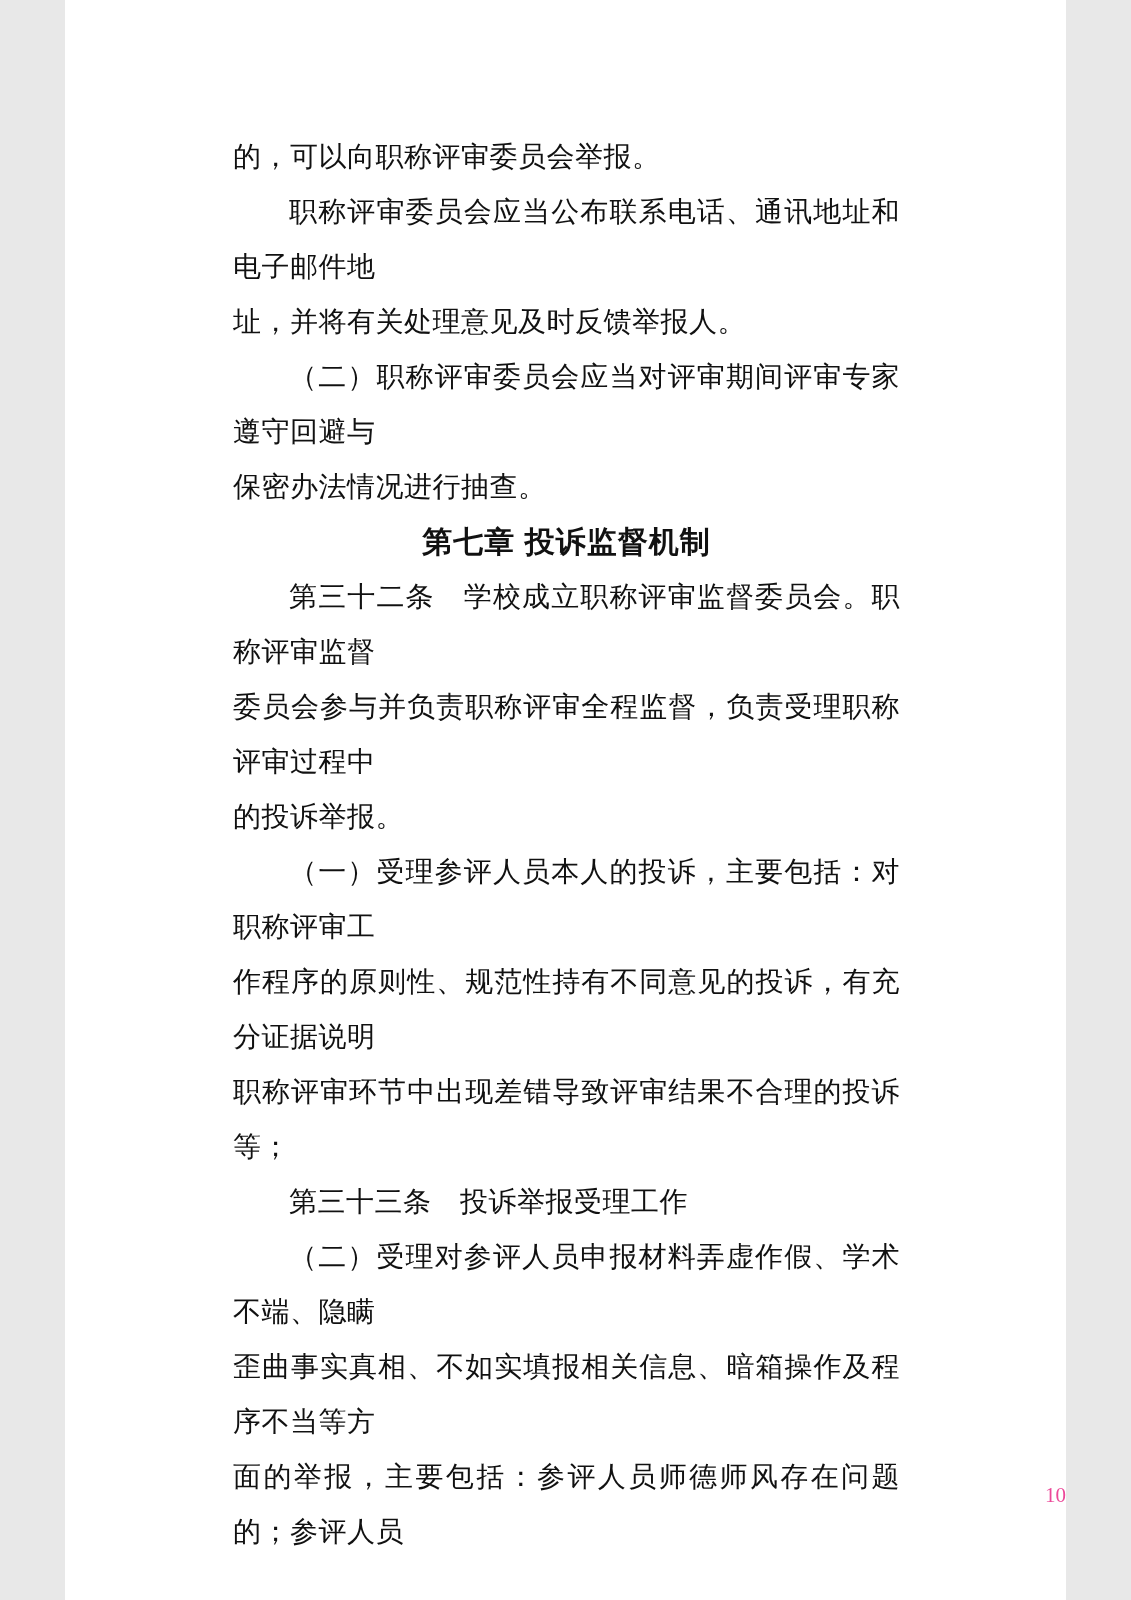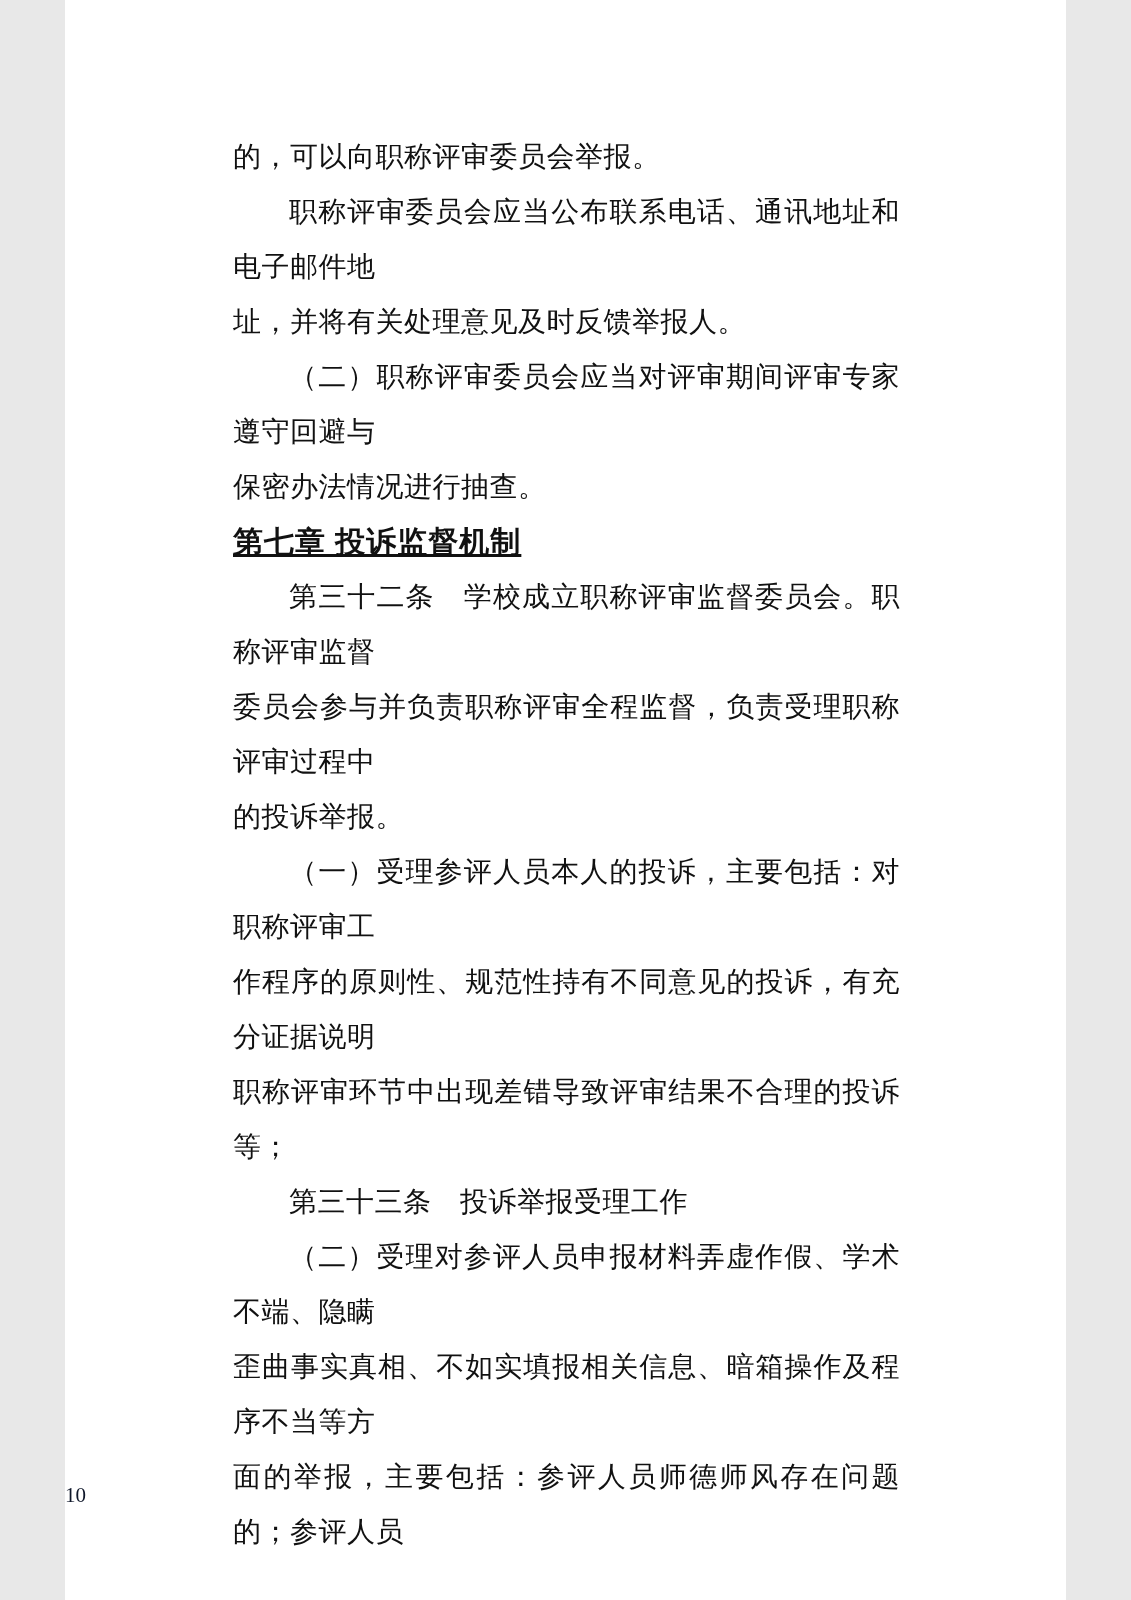--- a/index.html
+++ b/index.html
@@ -23,33 +23,33 @@
     letter-spacing: 0.5px;
     white-space: pre-line;      
     text-align: justify;
   }
   .ind { text-indent: 56px; }   
   .chapter {
     margin: 0;
     font-size: 30px;
     line-height: 55px;
     font-weight: bold;
+    text-align: center;
     letter-spacing: 1px;
     font-family: "Liberation Sans", "DejaVu Sans", sans-serif;
-    text-decoration: underline;
   }
   .pagenum {
     position: absolute;
     left: 0;
     right: 0;
     top: 1482px;
-    text-align: left;
+    text-align: right;
     font-size: 21px;
     line-height: 26px;
-    color: #0f172a;
+    color: #ec4899;
   }
 </style>
 </head>
 <body>
 
 <div class="page">
   <div class="content">
     <p class="para">的，可以向职称评审委员会举报。</p>
     <p class="para ind">职称评审委员会应当公布联系电话、通讯地址和电子邮件地
 址，并将有关处理意见及时反馈举报人。</p>

